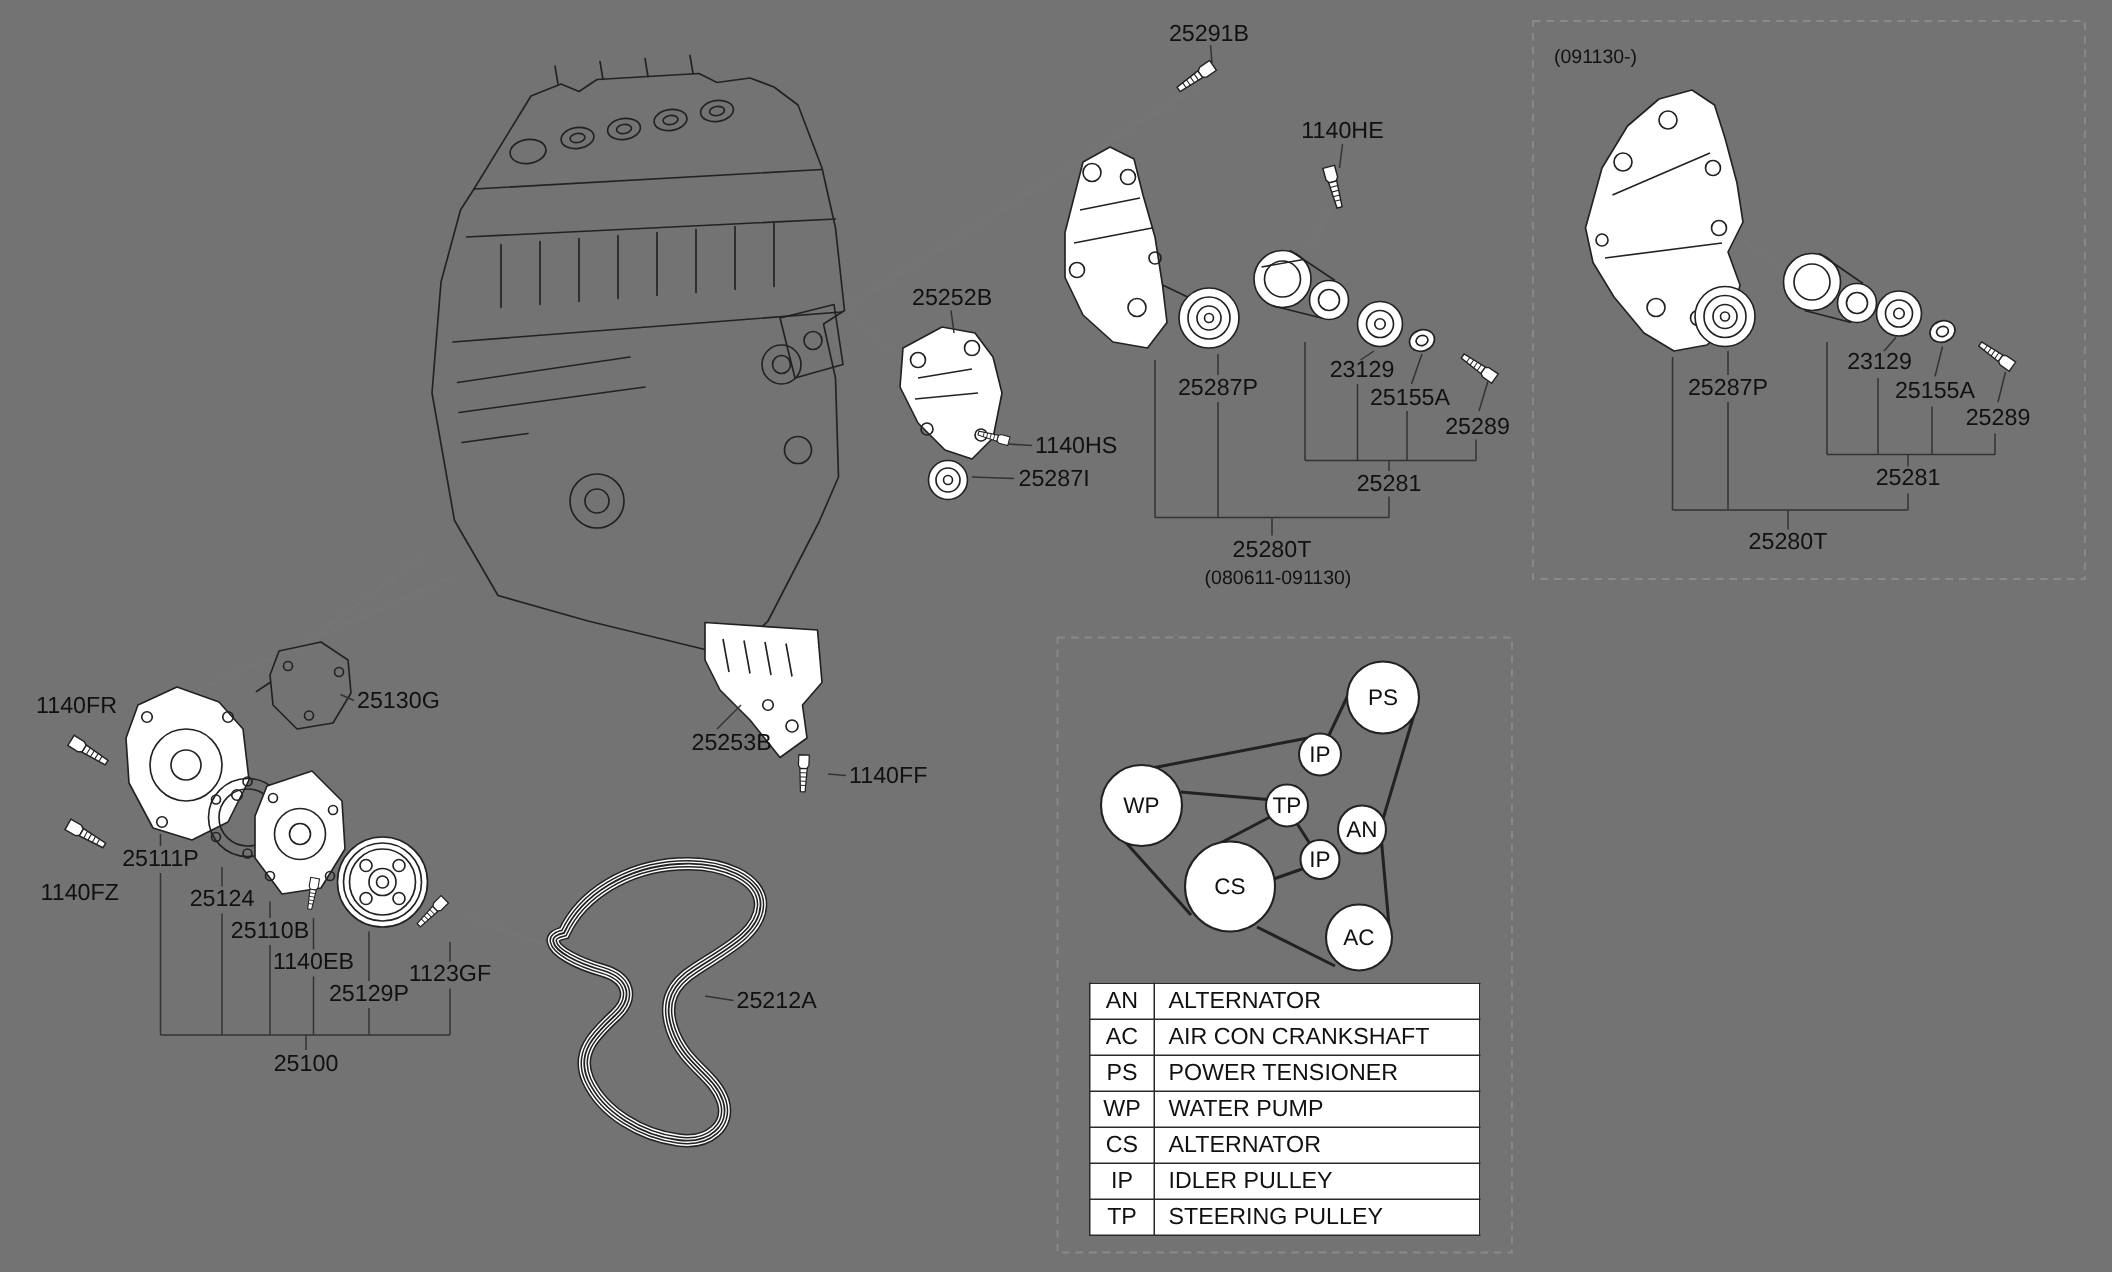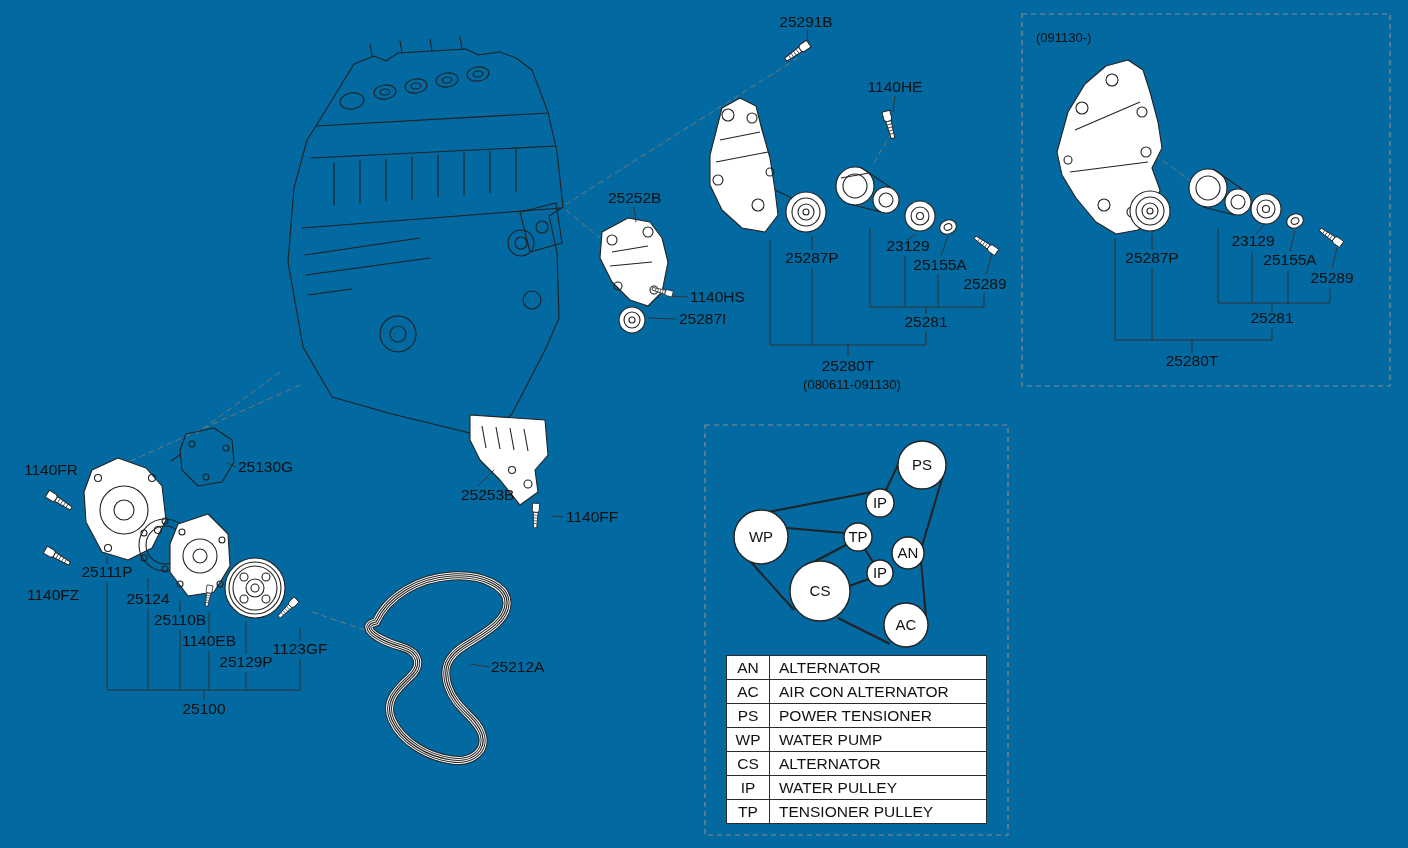--- a/index.html
+++ b/index.html
@@ -1,17 +1,17 @@
 <!DOCTYPE html>
 <html><head>
 <meta charset="utf-8">
 <style>
   html,body{margin:0;padding:0;background:#fff;}
   .stage{
-    position:relative;width:1408px;height:848px;background:#0369a1;overflow:hidden;
+    position:relative;width:1408px;height:848px;background:#737373;overflow:hidden;
     font-family:"Liberation Sans", sans-serif;
   }
   svg{position:absolute;left:0;top:0;}
   svg text{font-family:"Liberation Sans", sans-serif;font-size:15.5px;fill:#111;}
   svg text.sm{font-size:13px;}
   svg text.belt{font-size:15px;}
   .part-line{stroke:#333;stroke-width:1;fill:none;}
   .draw{stroke:#222;stroke-width:1.1;fill:none;stroke-linejoin:round;stroke-linecap:round;}
   .drawf{stroke:#222;stroke-width:1.1;fill:#fff;stroke-linejoin:round;}
   .phantom{stroke:#777;stroke-width:1;fill:none;stroke-dasharray:6 4;}
@@ -317,37 +317,37 @@
 </svg>
 
 <table class="legend-table">
   <tbody>
     <tr>
       <td class="code-cell">AN</td>
       <td class="desc-cell">ALTERNATOR</td>
     </tr>
     <tr>
       <td class="code-cell">AC</td>
-      <td class="desc-cell">AIR CON ALTERNATOR</td>
+      <td class="desc-cell">AIR CON CRANKSHAFT</td>
     </tr>
     <tr>
       <td class="code-cell">PS</td>
       <td class="desc-cell">POWER TENSIONER</td>
     </tr>
     <tr>
       <td class="code-cell">WP</td>
       <td class="desc-cell">WATER PUMP</td>
     </tr>
     <tr>
       <td class="code-cell">CS</td>
       <td class="desc-cell">ALTERNATOR</td>
     </tr>
     <tr>
       <td class="code-cell">IP</td>
-      <td class="desc-cell">WATER PULLEY</td>
+      <td class="desc-cell">IDLER PULLEY</td>
     </tr>
     <tr>
       <td class="code-cell">TP</td>
-      <td class="desc-cell">TENSIONER PULLEY</td>
+      <td class="desc-cell">STEERING PULLEY</td>
     </tr>
   </tbody>
 </table>
 </div>
 
 </body></html>

